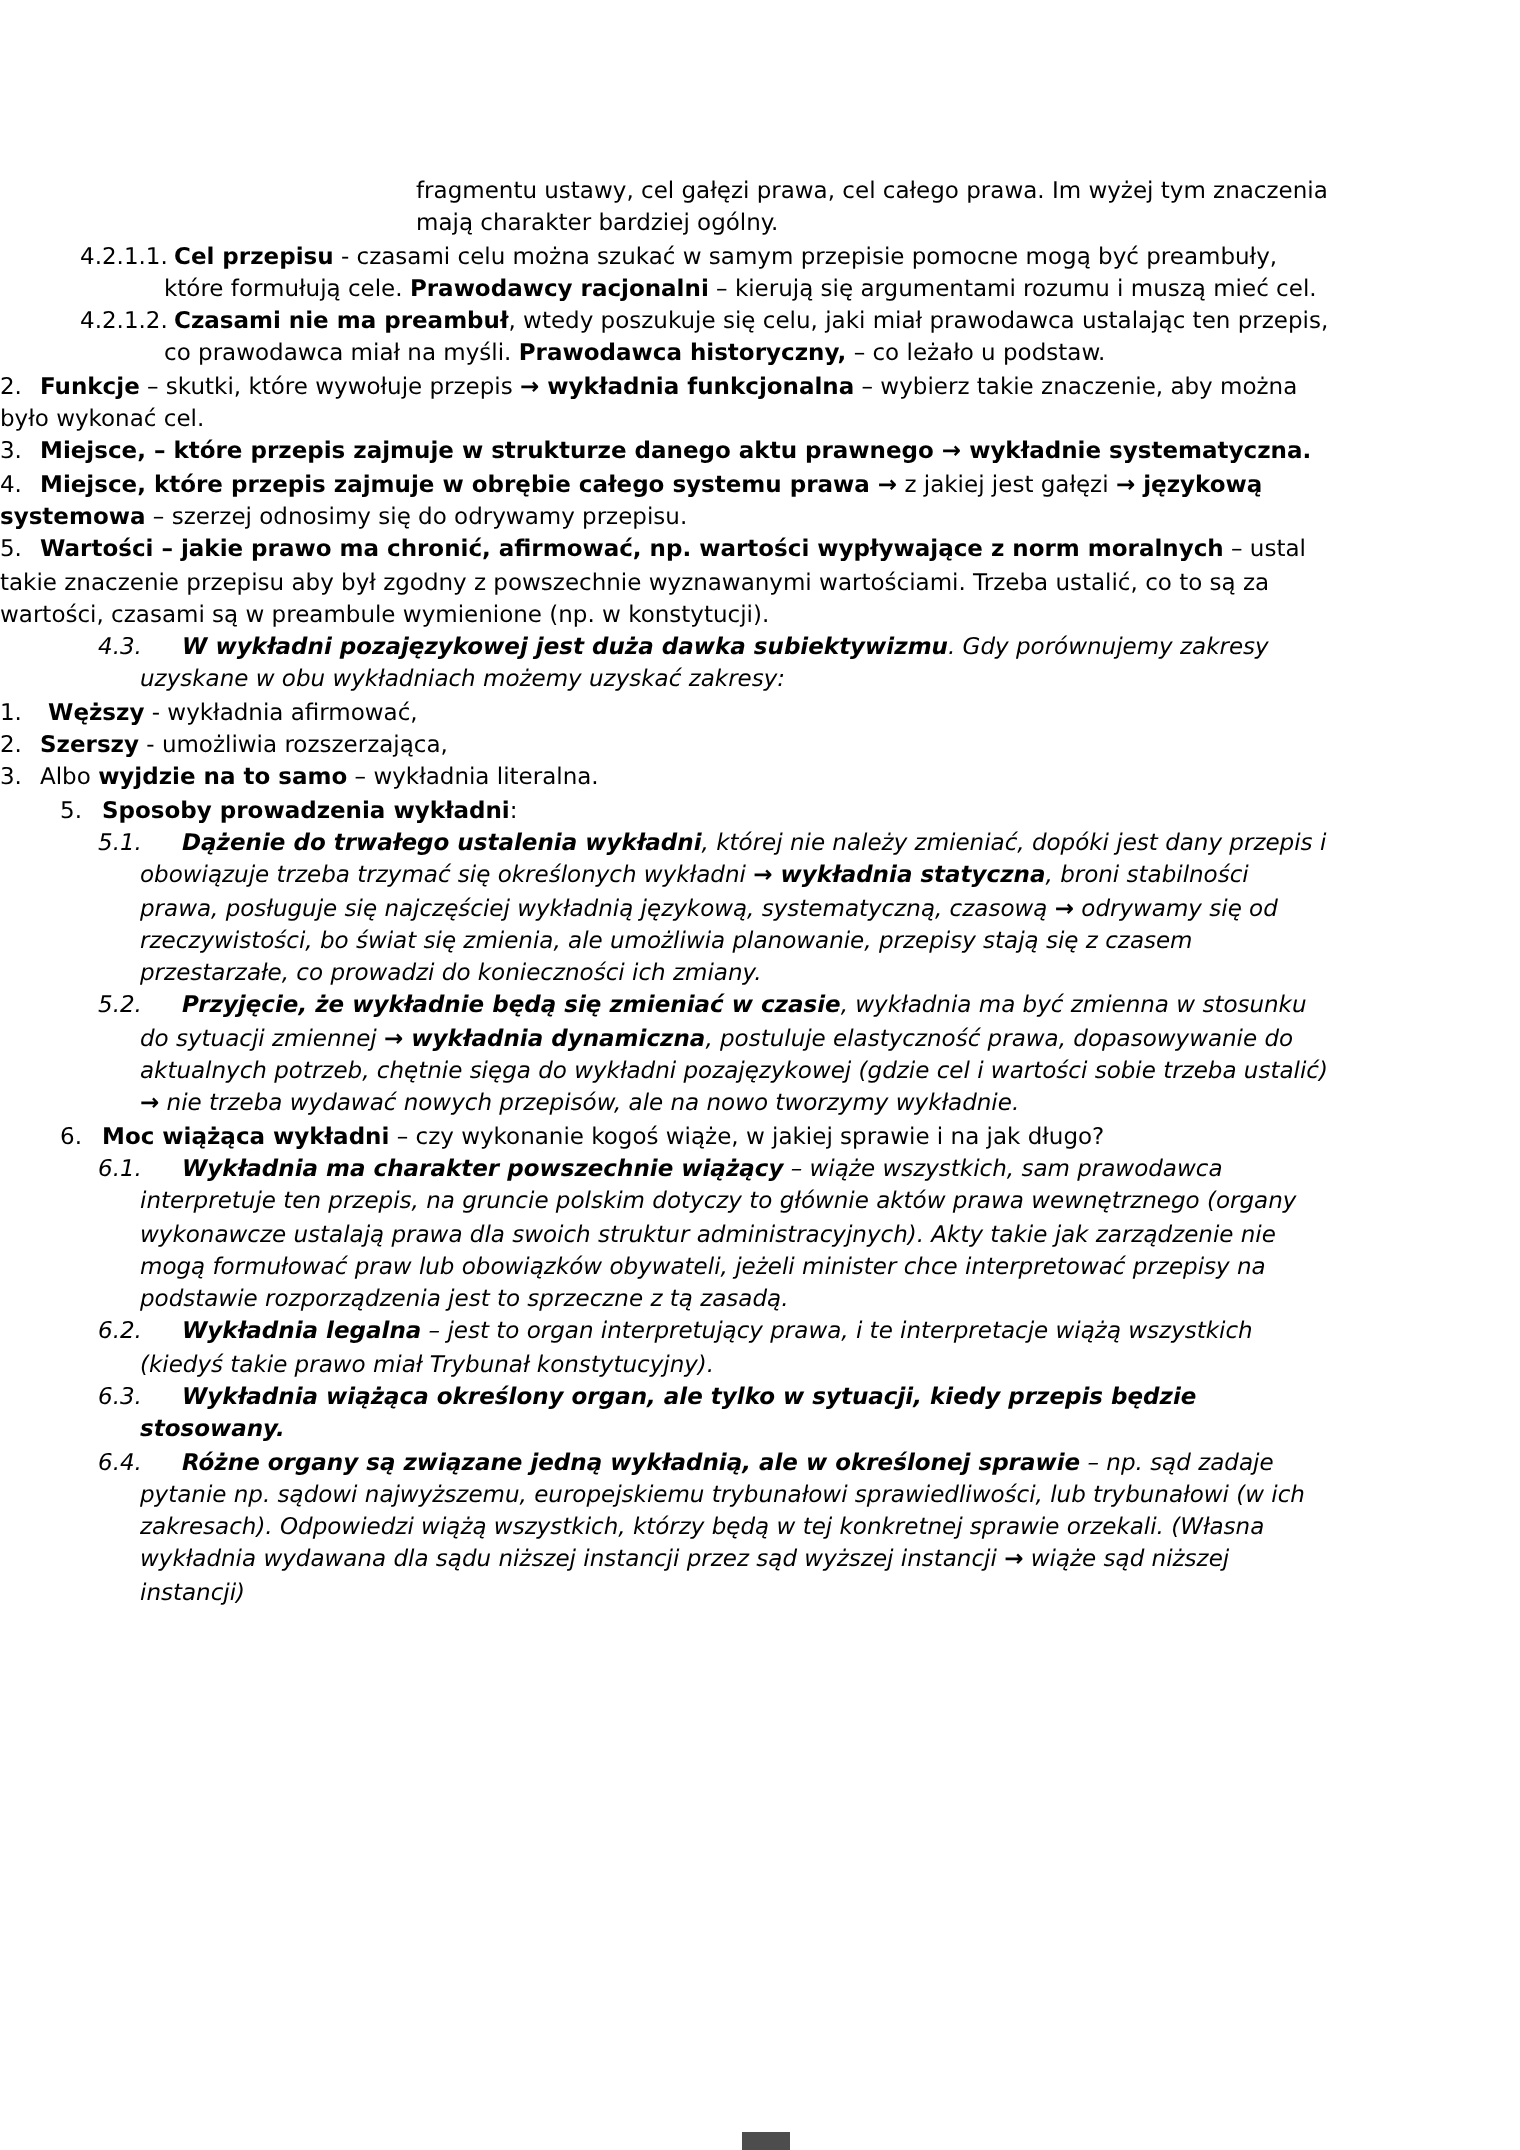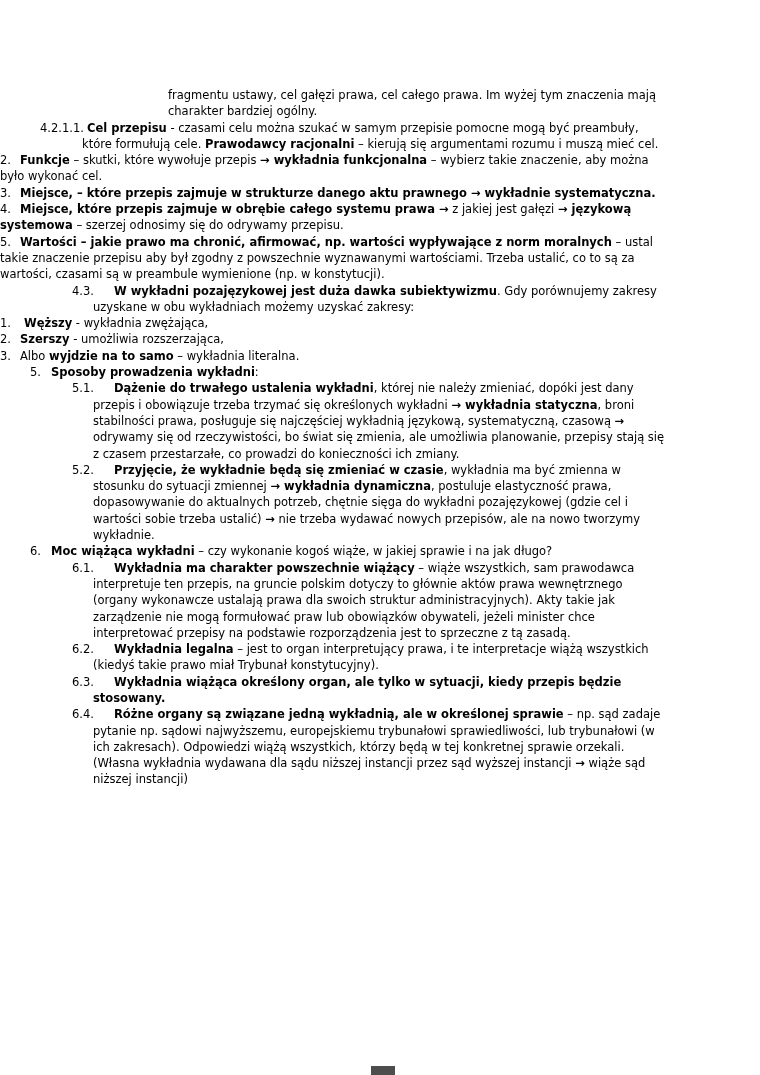--- a/index.html
+++ b/index.html
@@ -28,49 +28,50 @@
   .b { font-weight: bold; }
   .arrow { font-weight: bold; }
   .num {
     display: inline-block;
     text-indent: 0;
     white-space: pre;
   }
   
   .lv0       { padding-left: 45px; text-indent: -15px; }
   .lv0 .num  { min-width: 21px; }
-  .lv1       { padding-left: 93px; text-indent: -21px; }
+  .lv1       { padding-left: 70px; text-indent: -21px; font-style: italic; }
   .lv1 .num  { min-width: 42px; }
   .lv2       { text-indent: -22px; }
   .lv2 .num  { min-width: 42px; }
   .lv3       { padding-left: 82px; text-indent: -42px; }
   .lv3 .num  { min-width: 47px; }
-  .lv-intro  { padding-left: 168px; }
+  .lv-intro  { padding-left: 168px; margin-left: 40px; }
   .artifact {
     position: absolute;
     left: 371px;
     top: 1066px;
     width: 24px;
     height: 9px;
     background: #4d4d4d;
   }
 </style>
 </head>
 <body>
 
 <div class="page">
   <div class="content">
       <div class="item lv-intro"><span>fragmentu ustawy, cel gałęzi prawa, cel całego prawa. Im wyżej tym znaczenia mają charakter bardziej ogólny.</span></div>
       <div class="item lv3"><span class="num">4.2.1.1.</span><span class="b">Cel przepisu</span><span> - czasami celu można szukać w samym przepisie pomocne mogą być preambuły, które formułują cele. </span><span class="b">Prawodawcy racjonalni</span><span> – kierują się argumentami rozumu i muszą mieć cel.</span></div>
+      <div class="item lv3"><span class="num">4.2.1.2.</span><span class="b">Czasami nie ma preambuł</span><span>, wtedy poszukuje się celu, jaki miał prawodawca ustalając ten przepis, co prawodawca miał na myśli. </span><span class="b">Prawodawca historyczny,</span><span> – co leżało u podstaw.</span></div>
       <div class="item lv2"><span class="num">4.2.2.</span><span class="b">Funkcje</span><span> – skutki, które wywołuje przepis </span><span class="arrow">→</span><span class="b"> wykładnia funkcjonalna</span><span> – wybierz takie znaczenie, aby można było wykonać cel.</span></div>
       <div class="item lv2"><span class="num">4.2.3.</span><span class="b">Miejsce, – które przepis zajmuje w strukturze danego aktu prawnego </span><span class="arrow">→</span><span class="b"> wykładnie systematyczna.</span></div>
       <div class="item lv2"><span class="num">4.2.4.</span><span class="b">Miejsce, które przepis zajmuje w obrębie całego systemu prawa </span><span class="arrow">→</span><span> z jakiej jest gałęzi </span><span class="arrow">→</span><span class="b"> językową systemowa</span><span> – szerzej odnosimy się do odrywamy przepisu.</span></div>
       <div class="item lv2"><span class="num">4.2.5.</span><span class="b">Wartości – jakie prawo ma chronić, afirmować, np. wartości wypływające z norm moralnych</span><span> – ustal takie znaczenie przepisu aby był zgodny z powszechnie wyznawanymi wartościami. Trzeba ustalić, co to są za wartości, czasami są w preambule wymienione (np. w konstytucji).</span></div>
       <div class="item lv1"><span class="num">4.3.</span><span class="b">W wykładni pozajęzykowej jest duża dawka subiektywizmu</span><span>. Gdy porównujemy zakresy uzyskane w obu wykładniach możemy uzyskać zakresy:</span></div>
-      <div class="item lv2"><span class="num">4.3.1.</span><span class="b"> Węższy</span><span> - wykładnia zwężająca,</span></div>
+      <div class="item lv2"><span class="num">4.3.1.</span><span class="b"> Węższy</span><span> - wykładnia afirmować,</span></div>
       <div class="item lv2"><span class="num">4.3.2.</span><span class="b">Szerszy</span><span> - umożliwia rozszerzająca,</span></div>
       <div class="item lv2"><span class="num">4.3.3.</span><span>Albo </span><span class="b">wyjdzie na to samo</span><span> – wykładnia literalna.</span></div>
       <div class="item lv0"><span class="num">5.</span><span class="b">Sposoby prowadzenia wykładni</span><span>:</span></div>
       <div class="item lv1"><span class="num">5.1.</span><span class="b">Dążenie do trwałego ustalenia wykładni</span><span>, której nie należy zmieniać, dopóki jest dany przepis i obowiązuje trzeba trzymać się określonych wykładni </span><span class="arrow">→</span><span class="b"> wykładnia statyczna</span><span>, broni stabilności prawa, posługuje się najczęściej wykładnią językową, systematyczną, czasową </span><span class="arrow">→</span><span> odrywamy się od rzeczywistości, bo świat się zmienia, ale umożliwia planowanie, przepisy stają się z czasem przestarzałe, co prowadzi do konieczności ich zmiany.</span></div>
       <div class="item lv1"><span class="num">5.2.</span><span class="b">Przyjęcie, że wykładnie będą się zmieniać w czasie</span><span>, wykładnia ma być zmienna w stosunku do sytuacji zmiennej </span><span class="arrow">→</span><span class="b"> wykładnia dynamiczna</span><span>, postuluje elastyczność prawa, dopasowywanie do aktualnych potrzeb, chętnie sięga do wykładni pozajęzykowej (gdzie cel i wartości sobie trzeba ustalić) </span><span class="arrow">→</span><span> nie trzeba wydawać nowych przepisów, ale na nowo tworzymy wykładnie.</span></div>
       <div class="item lv0"><span class="num">6.</span><span class="b">Moc wiążąca wykładni</span><span> – czy wykonanie kogoś wiąże, w jakiej sprawie i na jak długo?</span></div>
       <div class="item lv1"><span class="num">6.1.</span><span class="b">Wykładnia ma charakter powszechnie wiążący</span><span> – wiąże wszystkich, sam prawodawca interpretuje ten przepis, na gruncie polskim dotyczy to głównie aktów prawa wewnętrznego (organy wykonawcze ustalają prawa dla swoich struktur administracyjnych). Akty takie jak zarządzenie nie mogą formułować praw lub obowiązków obywateli, jeżeli minister chce interpretować przepisy na podstawie rozporządzenia jest to sprzeczne z tą zasadą.</span></div>
       <div class="item lv1"><span class="num">6.2.</span><span class="b">Wykładnia legalna</span><span> – jest to organ interpretujący prawa, i te interpretacje wiążą wszystkich (kiedyś takie prawo miał Trybunał konstytucyjny).</span></div>
       <div class="item lv1"><span class="num">6.3.</span><span class="b">Wykładnia wiążąca określony organ, ale tylko w sytuacji, kiedy przepis będzie stosowany.</span></div>
       <div class="item lv1"><span class="num">6.4.</span><span class="b">Różne organy są związane jedną wykładnią, ale w określonej sprawie</span><span> – np. sąd zadaje pytanie np. sądowi najwyższemu, europejskiemu trybunałowi sprawiedliwości, lub trybunałowi (w ich zakresach). Odpowiedzi wiążą wszystkich, którzy będą w tej konkretnej sprawie orzekali. (Własna wykładnia wydawana dla sądu niższej instancji przez sąd wyższej instancji </span><span class="arrow">→</span><span> wiąże sąd niższej instancji)</span></div>

